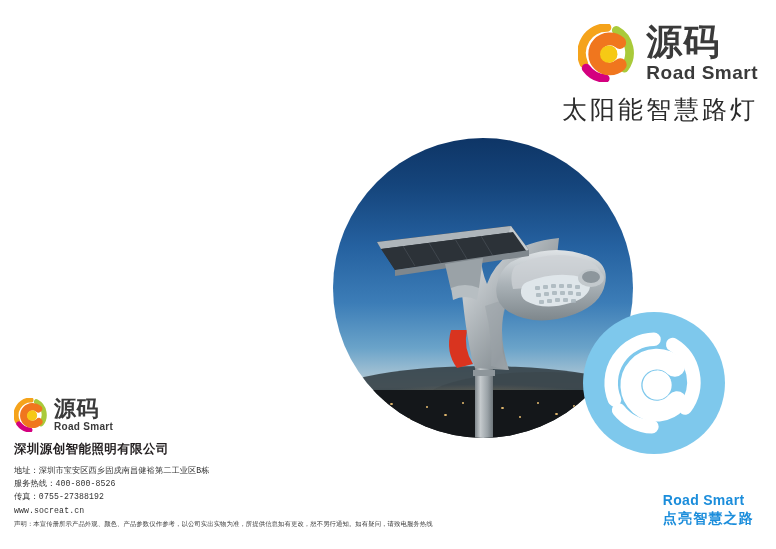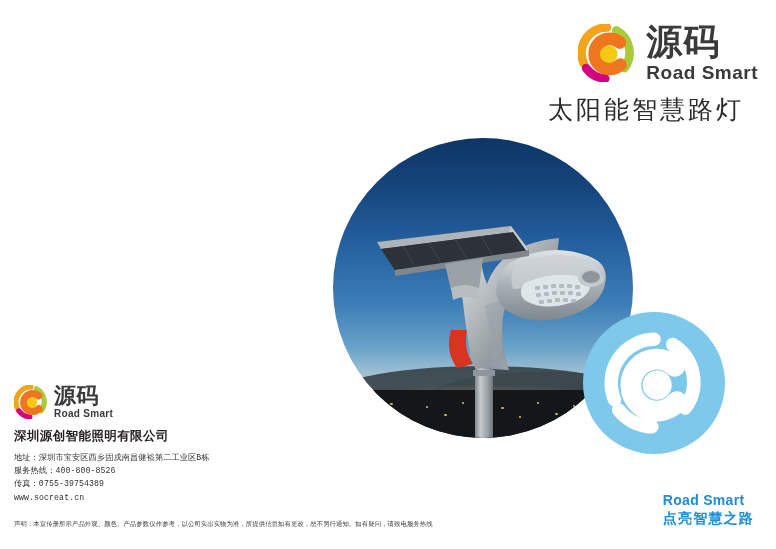--- a/index.html
+++ b/index.html
@@ -52,20 +52,21 @@
     font-family: "DejaVu Sans", "Liberation Sans", sans-serif;
   }
   #header-wordmark-en {
     font-size: 19px;
     font-weight: bold;
     color: #3a3a3a;
     letter-spacing: 0.5px;
     margin-top: 3px;
   }
   #header-tagline {
+    text-align: right;
     font-size: 25px;
     color: #2b2b2b;
     letter-spacing: 3px;
     margin-top: 9px;
     font-family: "DejaVu Sans", "Liberation Sans", sans-serif;
   }
 
   
   #hero-photo {
     position: absolute;
@@ -200,21 +201,21 @@
     font-family: Liberation Serif, serif;
   }
   .footer-contact-line {
     font-size: 8.2px;
     color: #333333;
     line-height: 1.62;
     letter-spacing: 0.1px;
     font-family: Liberation Mono, monospace;
   }
   #footer-disclaimer {
-    margin-top: 16px;
+    margin-top: 3px;
     font-size: 6.4px;
     color: #3d3d3d;
     letter-spacing: 0.05px;
     line-height: 1.4;
     white-space: nowrap;
     font-family: "DejaVu Sans", "Liberation Sans", sans-serif;
   }
 
   
   #slogan {
@@ -406,21 +407,21 @@
         <div id="footer-wordmark-cn">源码</div>
         <div id="footer-wordmark-en">Road Smart</div>
       </span>
     </div>
 
     <div id="footer-company">深圳源创智能照明有限公司</div>
 
     <div>
       <div class="footer-contact-line">地址：深圳市宝安区西乡固戍南昌健裕第二工业区B栋</div>
       <div class="footer-contact-line">服务热线：400-800-8526</div>
-      <div class="footer-contact-line">传真：0755-39754389</div>
+      <div class="footer-contact-line">传真：0755-27388192</div>
       <div class="footer-contact-line">www.socreat.cn</div>
     </div>
 
     <div id="footer-disclaimer">声明：本宣传册所示产品外观、颜色、产品参数仅作参考，以公司实出实物为准，所提供信息如有更改，恕不另行通知。如有疑问，请致电服务热线</div>
   </div>
 
   <div id="slogan">
     <div id="slogan-en">Road Smart</div>
     <div id="slogan-cn">点亮智慧之路</div>
   </div>

